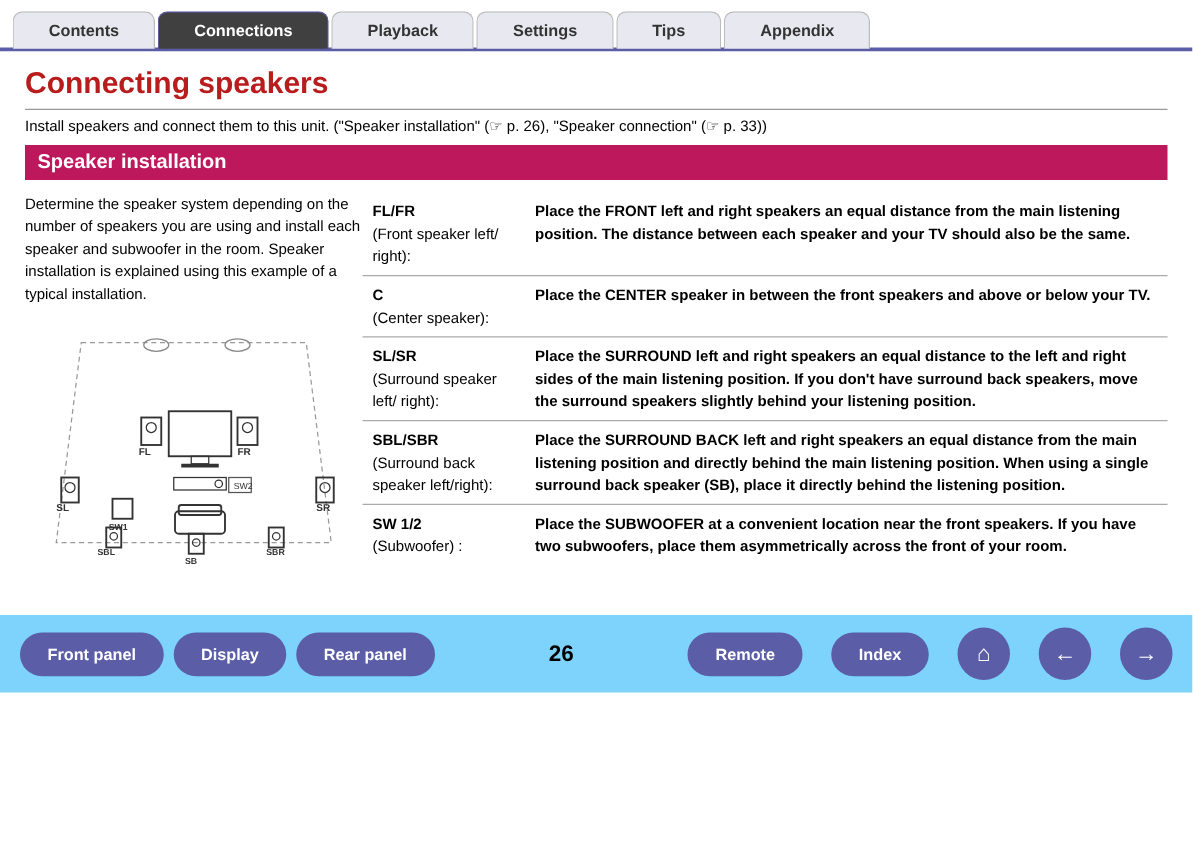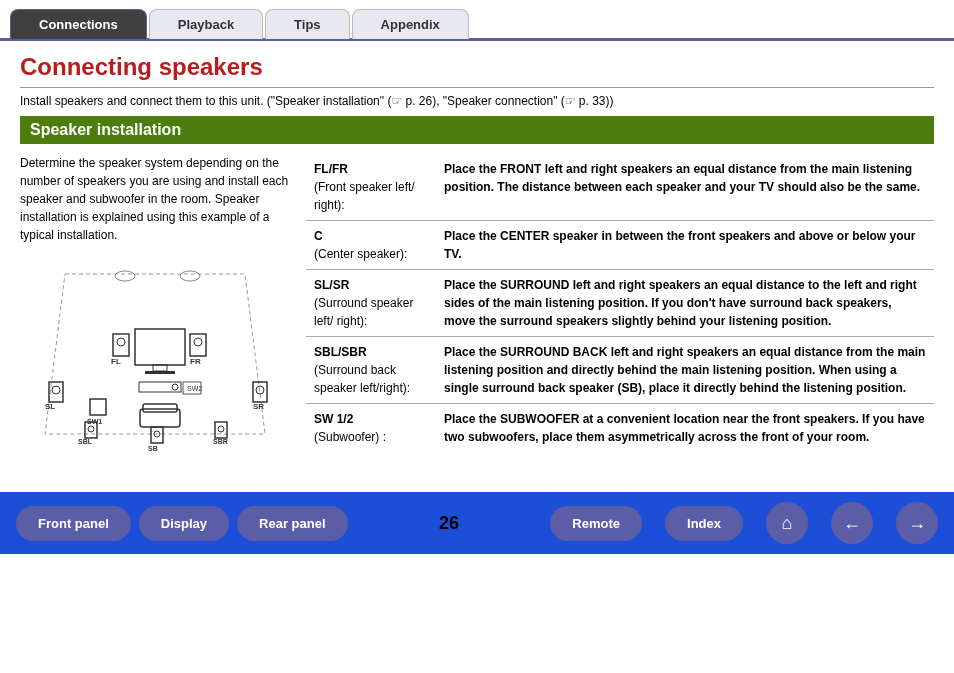--- a/index.html
+++ b/index.html
@@ -55,31 +55,30 @@
       padding-bottom: 6px;
     }
 
     .intro-text {
       font-size: 12px;
       margin: 6px 0 8px 0;
       color: #000;
     }
 
     .section-header {
-      background: #4d7c0f;
+      background: #be185d;
       color: #fff;
       font-size: 16px;
       font-weight: bold;
       padding: 5px 10px;
       margin-bottom: 10px;
     }
 
     .content-area {
       display: flex;
-      gap: 16px;
     }
 
     .left-panel {
       width: 270px;
       flex-shrink: 0;
     }
 
     .left-panel p {
       font-size: 12px;
       line-height: 1.5;
@@ -125,21 +124,21 @@
       font-weight: normal;
     }
 
     
     .bottom-nav {
       display: flex;
       align-items: center;
       justify-content: space-between;
       padding: 10px 16px;
       margin-top: 18px;
-      background: #1d4ed8;
+      background: #7dd3fc;
       border-top: none;
     }
     .bottom-nav-left {
       display: flex;
       gap: 8px;
     }
     .bottom-btn {
       background: #5b5ea6;
       color: #fff;
       border: none;
@@ -188,22 +187,24 @@
     
     .diagram-svg {
       width: 240px;
       height: 210px;
     }
   </style>
 </head>
 <body>
 
 <nav class="top-nav">
+  <div class="nav-tab">Contents</div>
   <div class="nav-tab active">Connections</div>
   <div class="nav-tab">Playback</div>
+  <div class="nav-tab">Settings</div>
   <div class="nav-tab">Tips</div>
   <div class="nav-tab">Appendix</div>
 </nav>
 
 <div class="main-content">
   <h1 class="page-title">Connecting speakers</h1>
   <p class="intro-text">Install speakers and connect them to this unit. ("Speaker installation" (☞ p. 26), "Speaker connection" (☞ p. 33))</p>
 
   <div class="section-header">Speaker installation</div>
 

